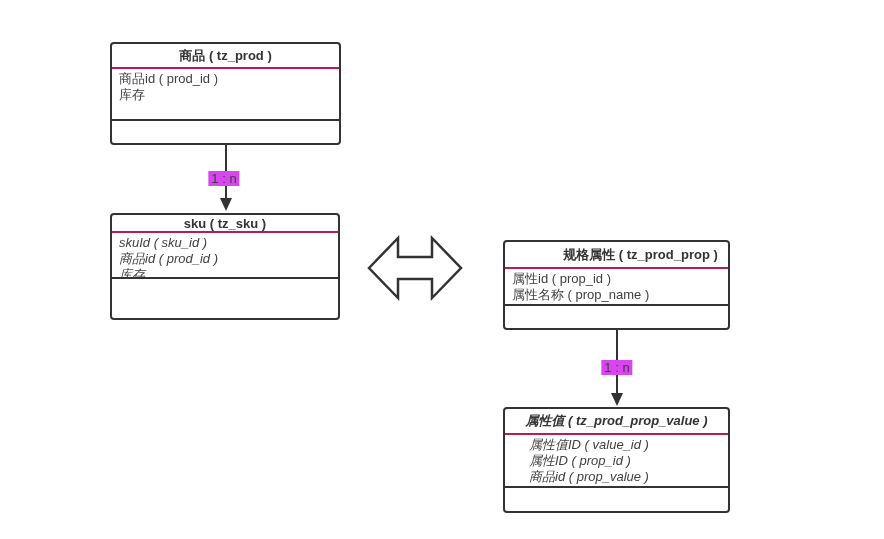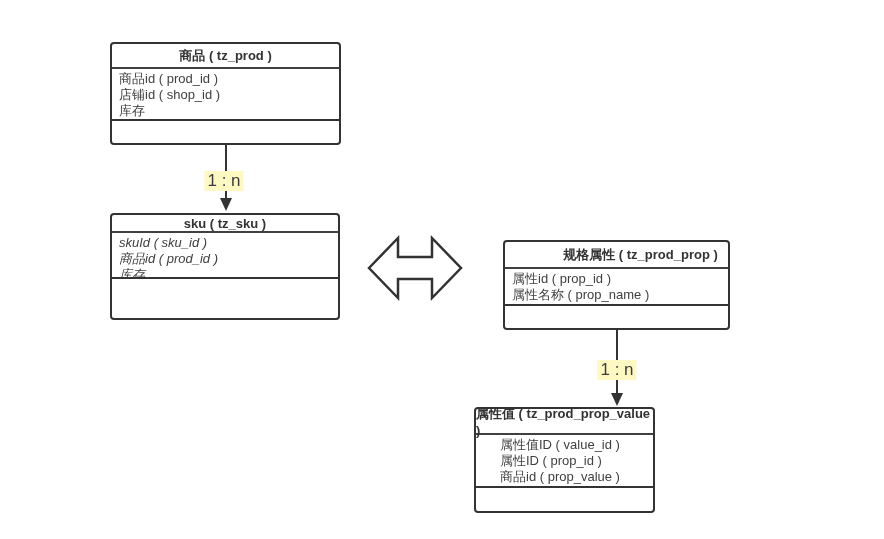--- a/index.html
+++ b/index.html
@@ -19,21 +19,21 @@
   
   .entity {
     position: absolute;
     background: #ffffff;
     border: 2px solid #333333;
     border-radius: 4px;
     display: flex;
     flex-direction: column;
   }
   .entity-title {
-    border-bottom: 2px solid #404040;
+    border-bottom: 2px solid #be185d;
     font-size: 13px;
     font-weight: bold;
     color: #333333;
     display: flex;
     align-items: center;
     justify-content: center;
     flex: 0 0 auto;
   }
   .entity-fields {
     border-bottom: 2px solid #333333;
@@ -51,21 +51,21 @@
   #entity-prod .entity-fields { height: 52px; }
 
   #entity-sku        { left: 110px; top: 213px; width: 230px; height: 107px; }
   #entity-sku .entity-title  { height: 18px; }
   #entity-sku .entity-fields { height: 46px; font-style: italic; }
 
   #entity-prop       { left: 503px; top: 240px; width: 227px; height: 90px; }
   #entity-prop .entity-title  { height: 27px; padding-left: 48px; }
   #entity-prop .entity-fields { height: 37px; }
 
-  #entity-prop-value { left: 474px; top: 407px; width: 181px; height: 106px; }
+  #entity-prop-value { left: 503px; top: 407px; width: 227px; height: 106px; font-style: italic; }
   #entity-prop-value .entity-title  { height: 26px; }
   #entity-prop-value .entity-fields { height: 53px; padding-left: 24px; }
 
   
   .vline {
     position: absolute;
     width: 2px;
     background: #333333;
   }
   #conn1-line { left: 225px; top: 145px; height: 58px; }
@@ -77,23 +77,23 @@
     border-left: 6px solid transparent;
     border-right: 6px solid transparent;
     border-top: 13px solid #333333;
   }
   #conn1-head { left: 220px; top: 198px; }
   #conn2-head { left: 611px; top: 393px; }
 
   .conn-label {
     position: absolute;
     transform: translateX(-50%);
-    background: #fef9c3;
+    background: #d946ef;
     padding: 0 3px;
-    font-size: 17px;
+    font-size: 13px;
     color: #3d3d3d;
     white-space: nowrap;
   }
   #conn1-label { left: 224px; top: 171px; }
   #conn2-label { left: 617px; top: 360px; }
 
   
   .double-arrow {
     position: absolute;
     left: 367px;
@@ -104,21 +104,20 @@
 </style>
 </head>
 <body>
 
 <div class="canvas">
 
   <div class="entity" id="entity-prod">
     <div class="entity-title">商品 ( tz_prod )</div>
     <div class="entity-fields">
       <div>商品id ( prod_id )</div>
-      <div>店铺id ( shop_id )</div>
       <div>库存</div>
     </div>
     <div class="entity-footer"></div>
   </div>
 
   <div class="vline" id="conn1-line"></div>
   <div class="arrowhead-down" id="conn1-head"></div>
   <div class="conn-label" id="conn1-label">1 : n</div>
 
   <div class="entity" id="entity-sku">

